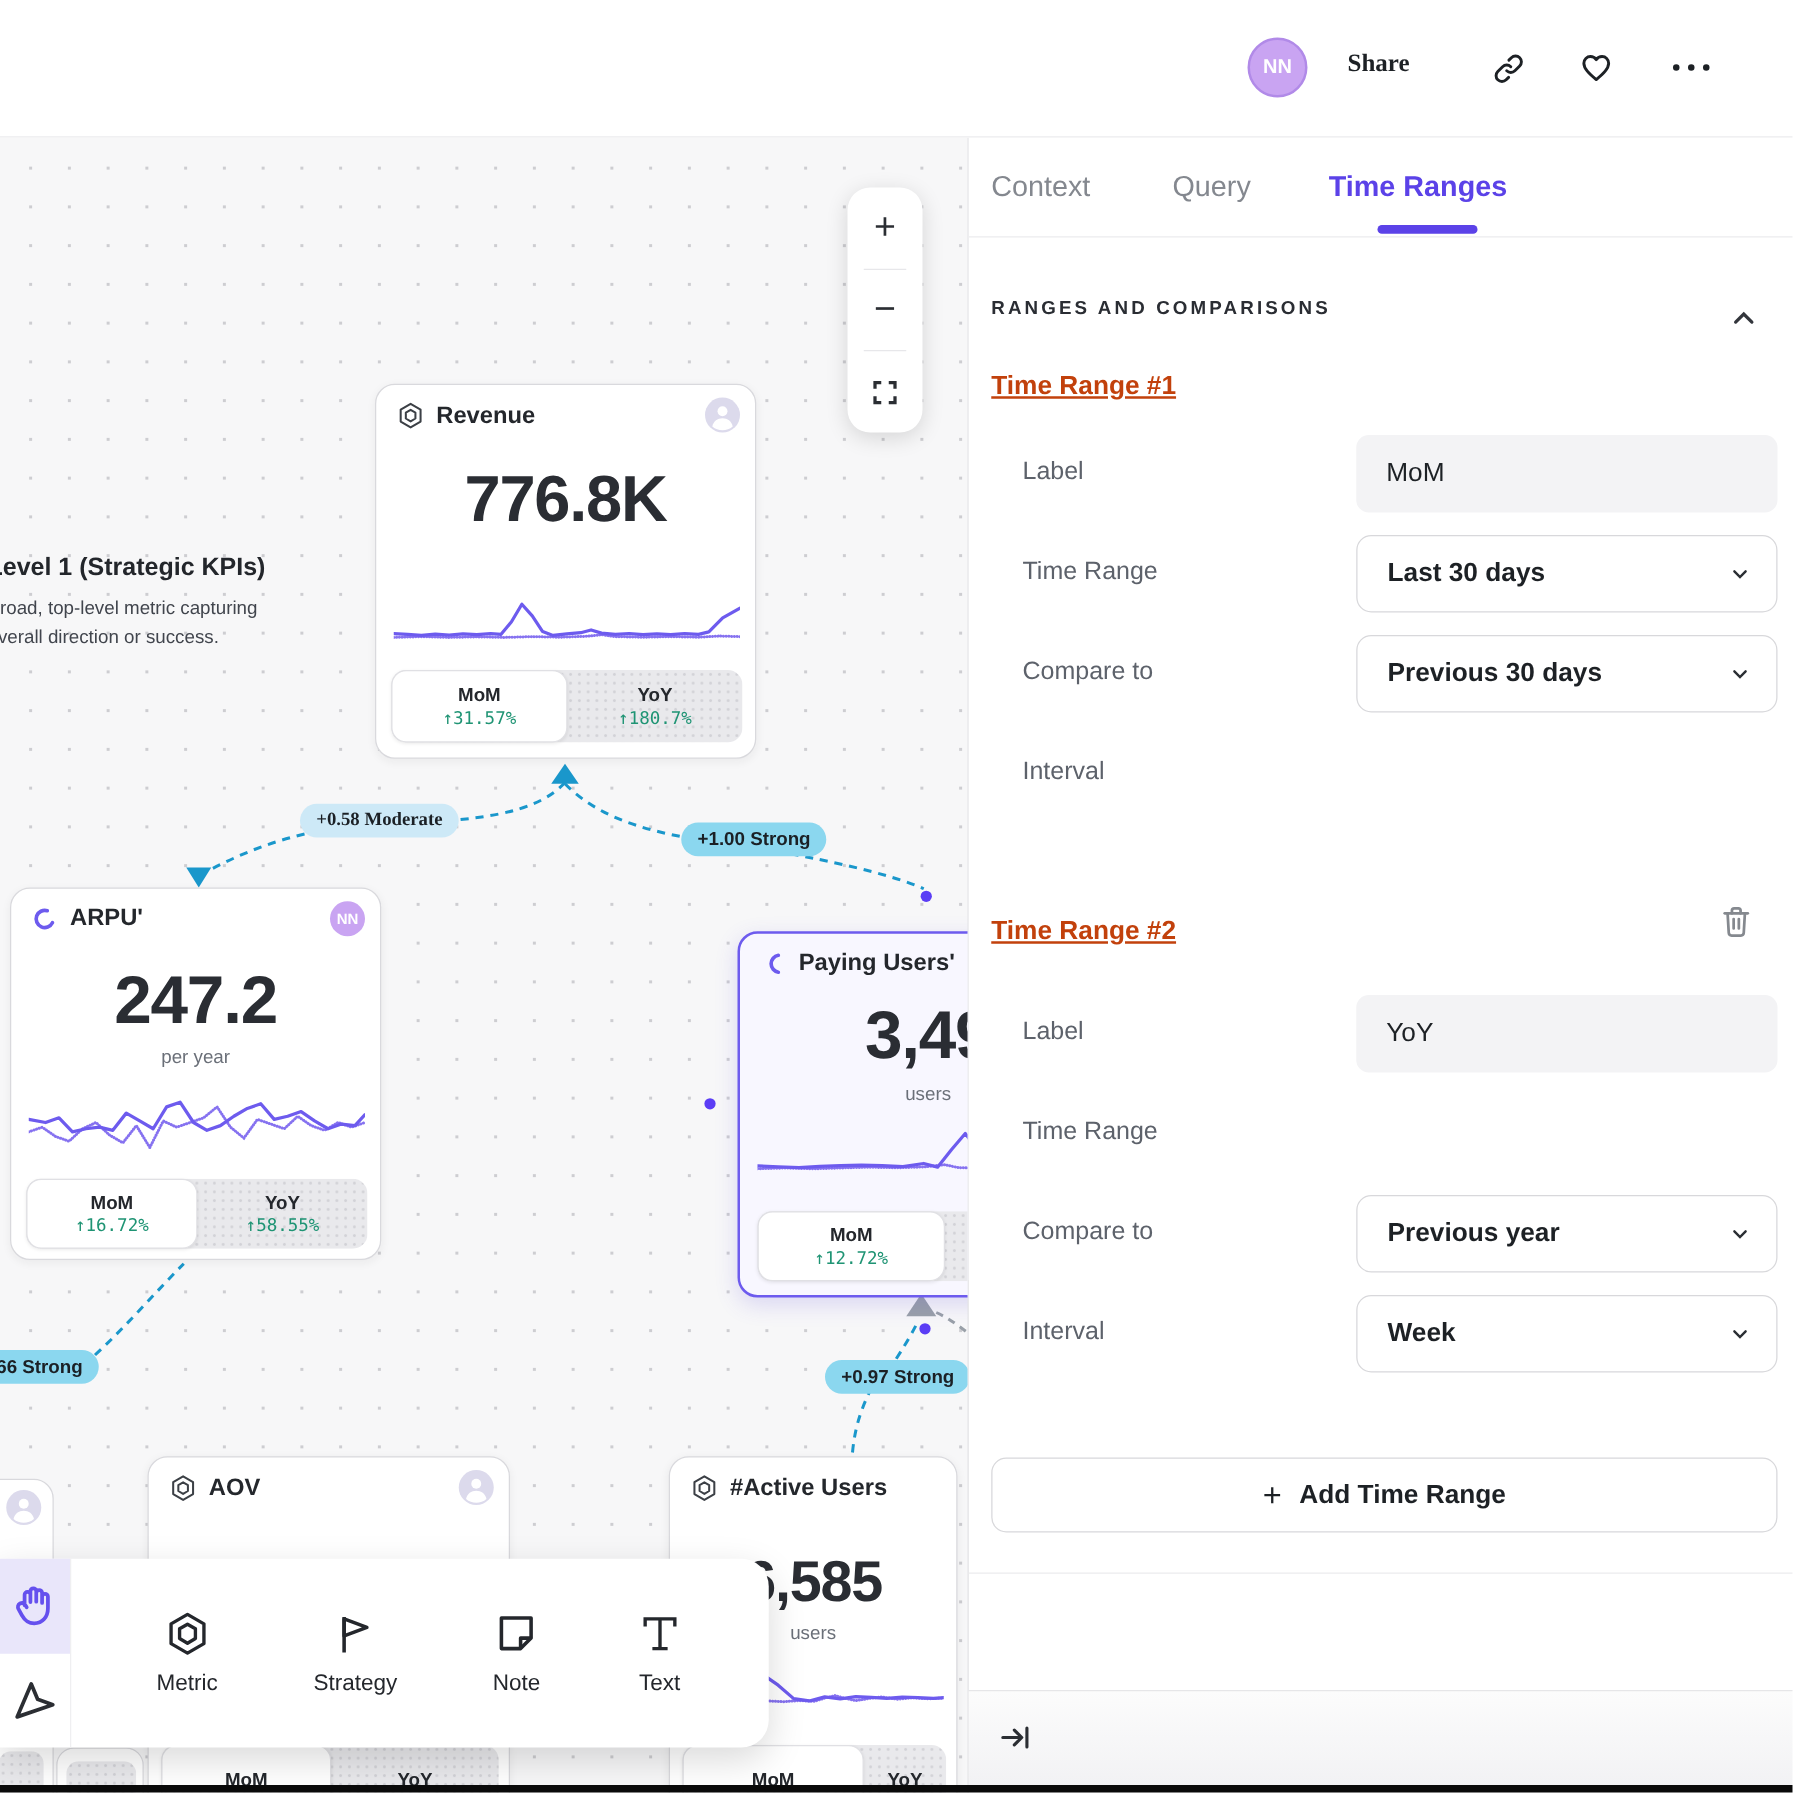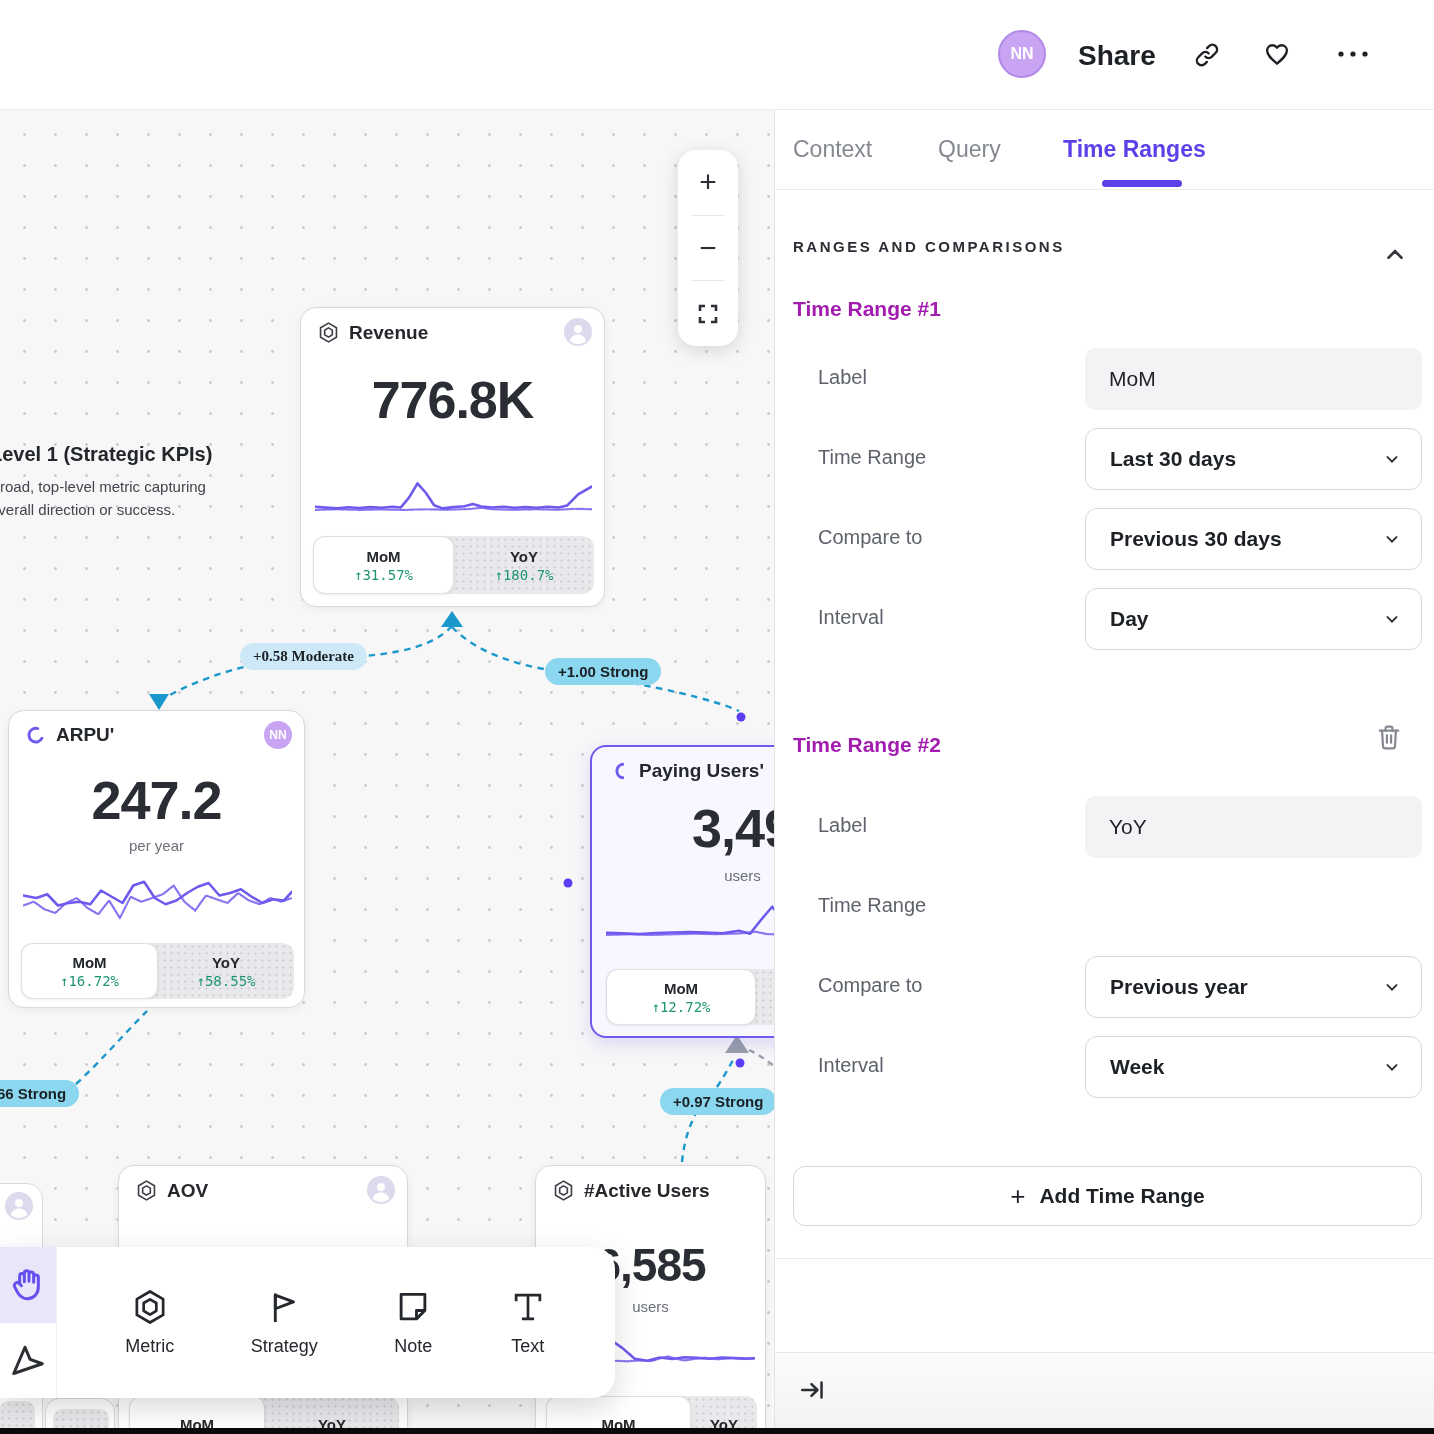--- a/index.html
+++ b/index.html
@@ -11,21 +11,21 @@
   html,body{width:1434px;height:1434px;overflow:hidden;background:#fff;
     font-family:"Liberation Sans",sans-serif;color:var(--ink);}
   .abs{position:absolute;}
 
   
   #header{position:absolute;left:0;top:0;width:1434px;height:110px;background:#fff;
     border-bottom:1px solid var(--line);z-index:30;}
   .avatar-nn{width:48px;height:48px;border-radius:50%;background:var(--avatar-purple);
     border:2px solid #b18ae8;color:#fff;font-weight:700;font-size:16px;
     display:flex;align-items:center;justify-content:center;}
-  #header .share{font-size:28px;font-weight:600;color:#1d2125;}
+  #header .share{font-size:20px;font-weight:600;color:#1d2125;font-family:Liberation Serif, serif;}
   .hicon{color:#1d2125;}
 
   
   #canvas{position:absolute;left:0;top:110px;width:775px;height:1324px;overflow:hidden;
     background:#f7f7f8 radial-gradient(circle,#cdcdd1 1.3px,transparent 1.5px);
     background-size:31px 31px;background-position:9px 9px;border-right:1px solid #e4e4e6;}
   #edges{position:absolute;left:0;top:0;z-index:1;pointer-events:none;}
   .edge{fill:none;stroke:var(--teal);stroke-width:2.4;stroke-dasharray:6.5 5.5;}
   .edge-gray{fill:none;stroke:var(--teal-gray);stroke-width:2.4;stroke-dasharray:6 5;}
   .badge{position:absolute;z-index:3;padding:5px 13px;border-radius:16px;font-size:15px;
@@ -96,21 +96,21 @@
   
   #panel{position:absolute;left:775px;top:0;width:659px;height:1024px;background:#fff;z-index:20;}
   #tabs{position:absolute;left:0;top:110px;width:100%;height:80px;border-bottom:1px solid var(--line);}
   .tab{position:absolute;top:0;height:100%;display:flex;align-items:center;font-size:23px;
     color:#84888f;cursor:pointer;}
   .tab.active{color:var(--accent-deep);font-weight:700;}
   #tab-underline{position:absolute;left:327px;top:70px;width:80px;height:7px;border-radius:4px;
     background:var(--accent-deep);}
   .sec-head{position:absolute;left:18px;top:238px;font-size:15px;font-weight:700;
     letter-spacing:2.5px;color:#2a2d33;}
-  .tr-title{position:absolute;left:18px;font-size:21px;font-weight:700;color:#a21caf;}
+  .tr-title{position:absolute;left:18px;font-size:21px;font-weight:700;color:#c2410c;text-decoration:underline;}
   .f-label{position:absolute;left:43px;font-size:20px;color:var(--ink-soft);}
   .f-input{position:absolute;left:310px;width:337px;height:62px;background:#f3f3f5;
     border-radius:10px;display:flex;align-items:center;padding:0 24px;font-size:21px;color:#1d2125;}
   .f-select{position:absolute;left:310px;width:337px;height:62px;background:#fff;
     border:1px solid #d8d8db;border-radius:12px;display:flex;align-items:center;
     justify-content:space-between;padding:0 20px 0 24px;font-size:21px;font-weight:700;
     color:#1d2125;cursor:pointer;}
   .chev{flex:none;color:#2b2e33;}
   #add-btn{position:absolute;left:18px;top:1166px;width:629px;height:60px;border:1px solid #d8d8db;
     border-radius:12px;background:#fff;display:flex;align-items:center;justify-content:center;
@@ -417,26 +417,20 @@
 
   <div class="f-label" style="top:526px;">Compare to</div>
   <div class="f-select" style="top:508px;">
     <span>Previous 30 days</span>
     <svg class="chev" width="18" height="18" viewBox="0 0 24 24" fill="none" stroke="currentColor" stroke-width="2.6" stroke-linecap="round">
         <path d="M6 9.5l6 6 6-6"></path>
       </svg>
   </div>
 
   <div class="f-label" style="top:606px;">Interval</div>
-  <div class="f-select" style="top:588px;">
-    <span>Day</span>
-    <svg class="chev" width="18" height="18" viewBox="0 0 24 24" fill="none" stroke="currentColor" stroke-width="2.6" stroke-linecap="round">
-        <path d="M6 9.5l6 6 6-6"></path>
-      </svg>
-  </div>
 
   <div class="tr-title" style="top:733px;">Time Range #2</div>
   <div id="trash-btn">
     <svg width="28" height="30" viewBox="0 0 24 26" fill="none" stroke="currentColor" stroke-width="1.9" stroke-linecap="round" stroke-linejoin="round">
       <path d="M4 7.5h16"></path>
         <path d="M9 7.5V5.6A1.6 1.6 0 0 1 10.6 4h2.8A1.6 1.6 0 0 1 15 5.6v1.9"></path>
       <path d="M6 7.5l.8 13.5a2 2 0 0 0 2 1.9h6.4a2 2 0 0 0 2-1.9L18 7.5"></path>
         <path d="M10.2 11.5v6.5M13.8 11.5v6.5"></path>
     </svg>
   </div>

